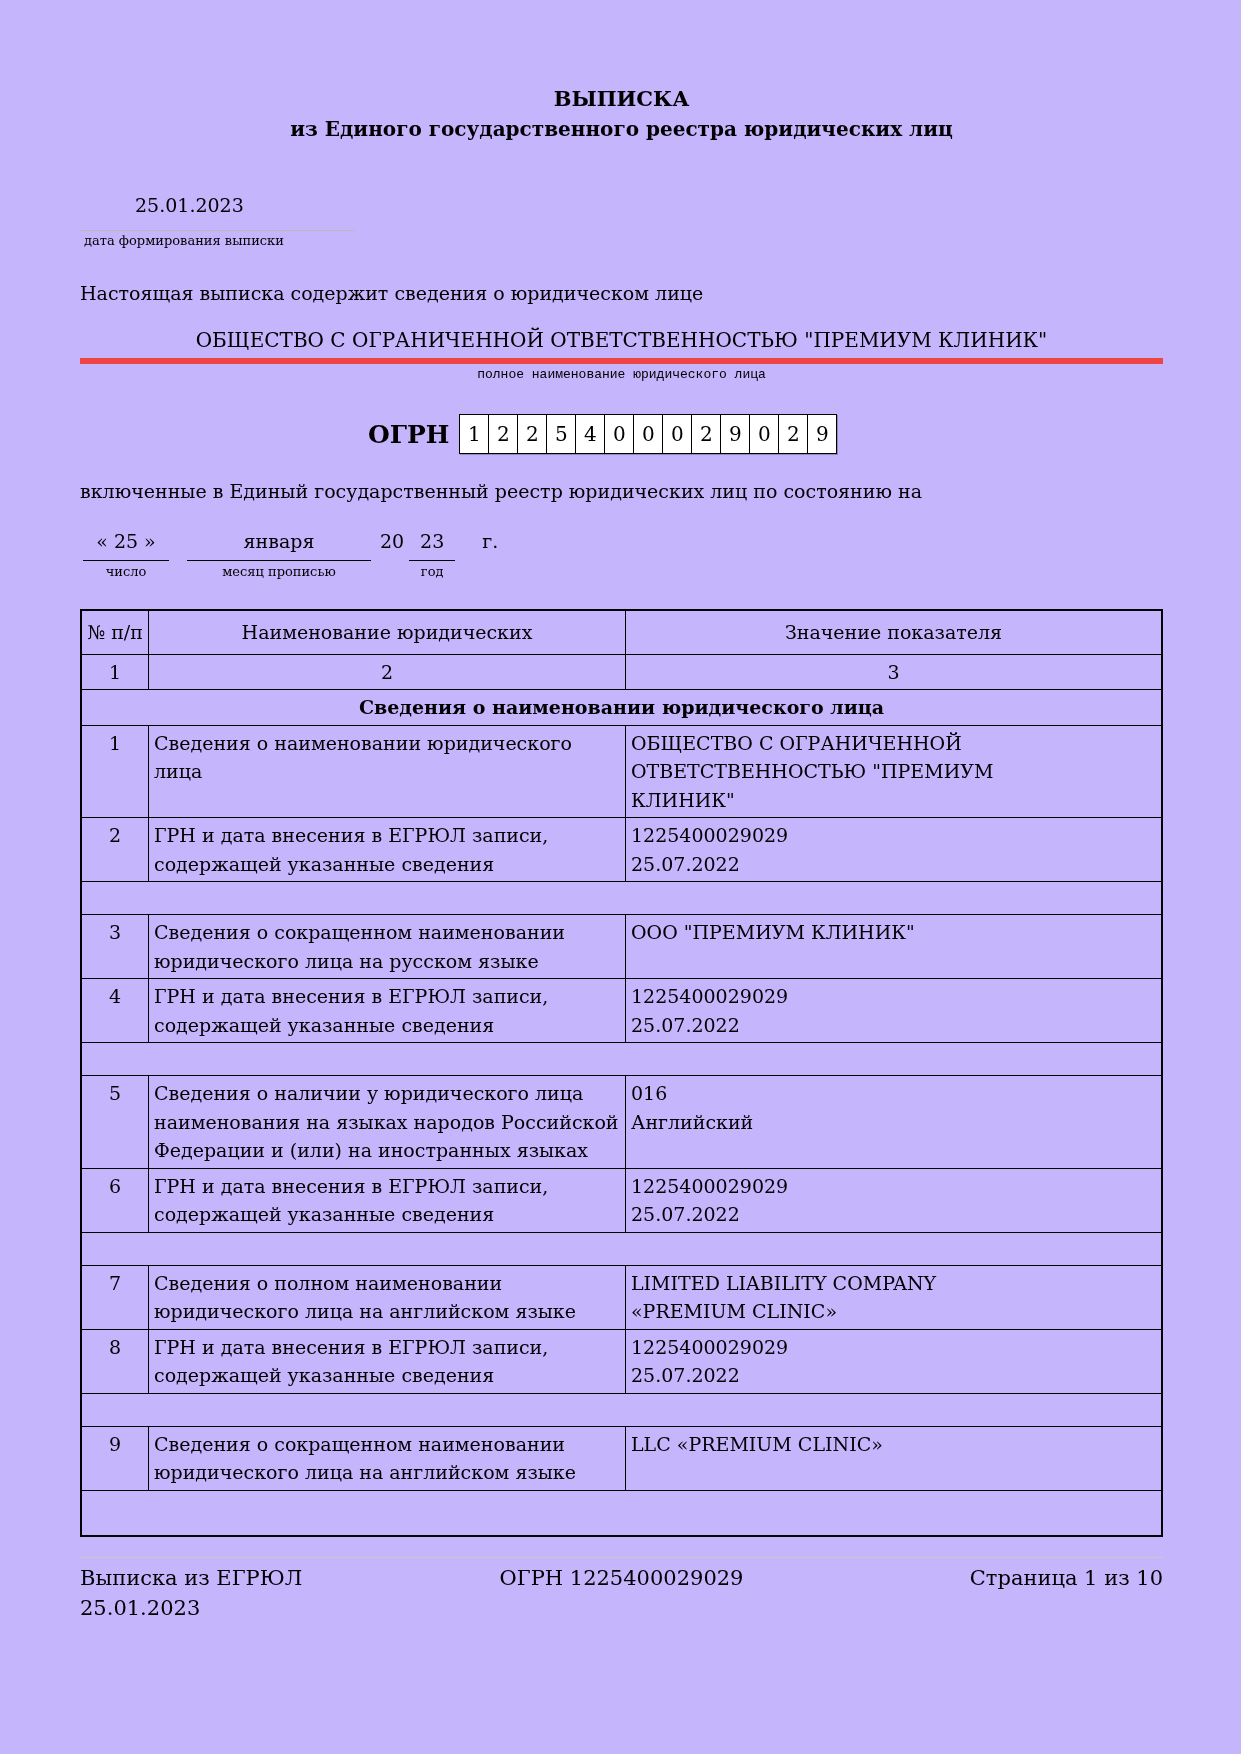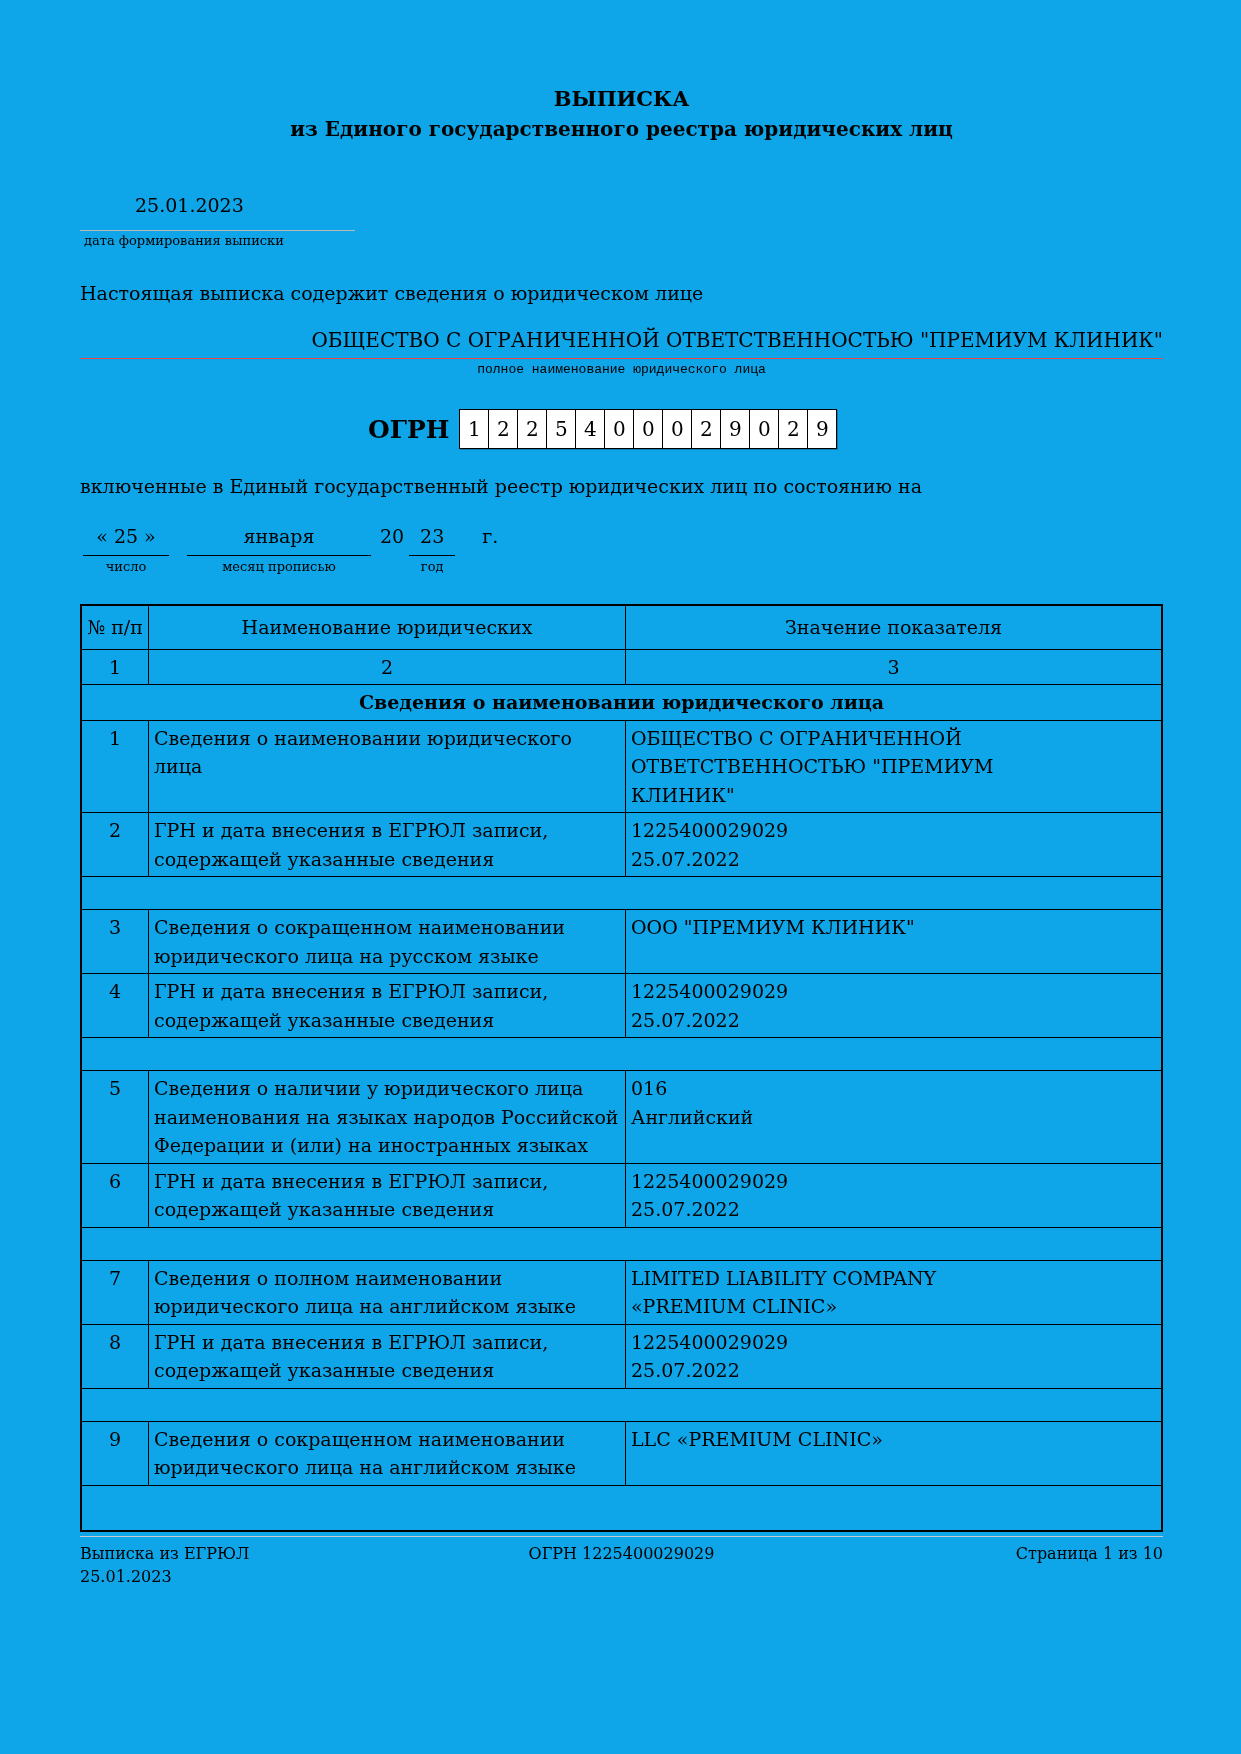--- a/index.html
+++ b/index.html
@@ -2,41 +2,41 @@
 <html><head>
 <meta charset="utf-8">
 <style>
   html, body { margin: 0; padding: 0; background: #fff; }
   .page {
     position: relative;
     width: 1241px;
     height: 1754px;
     box-sizing: border-box;
     padding: 86px 78px 0 80px;
-    background: #0ea5e9;
+    background: #c4b5fd;
     font-family: "DejaVu Serif", "Liberation Serif", serif;
     color: #000;
     overflow: hidden;
   }
   
   .doc-title { text-align: center; font-weight: bold; font-size: 21px; line-height: 1.2; }
   .doc-subtitle { text-align: center; font-weight: bold; font-size: 20px; line-height: 1.3; margin-top: 5px; }
 
   .fd-value { margin-top: 52px; padding-left: 55px; font-size: 19px; }
   .fd-rule { width: 275px; border-bottom: 1px solid #b9b9b9; margin-top: 14px; }
   .fd-label { font-size: 13px; margin-top: 2px; padding-left: 4px; }
 
   .intro-line { margin-top: 34px; font-size: 19px; }
 
   .company-name {
     margin-top: 24px;
-    text-align: right;
+    text-align: center;
     font-size: 20px;
     padding-bottom: 6px;
-    border-bottom: 1px solid #ef4444;
+    border-bottom: 6px solid #ef4444;
   }
   .company-label { text-align: center; font-size: 13px; margin-top: 3px; font-family: Liberation Mono, monospace; }
 
   
   .ogrn-row { margin-top: 32px; margin-left: 288px; display: flex; align-items: center; }
   .ogrn-label { font-weight: bold; font-size: 25px; margin-right: 10px; }
   .ogrn-boxes { display: inline-flex; box-shadow: 1px 1px 0 rgba(0,0,0,0.25); }
   .ogrn-cell {
     width: 28px; height: 38px; line-height: 38px;
     border: 1px solid #000; margin-left: -1px;
@@ -72,26 +72,26 @@
   .c-name { width: 472px; padding: 3px 2px 3px 5px; }
   .c-val  { padding: 3px 2px 3px 5px; }
   .h-cell { text-align: center; vertical-align: middle; padding: 7px 2px; }
   .n-cell { text-align: center; padding: 3px 2px; }
   .section-cell { text-align: center; font-weight: bold; padding: 3px 2px; }
   tr.spacer td { height: 30px; }
   tr.spacer.tall td { height: 42px; }
 
   
   .footer {
-    margin-top: 4px;
+    margin-top: 20px;
     border-top: 1px solid #c9c9c9;
     padding-top: 5px;
     display: grid;
     grid-template-columns: 1fr auto 1fr;
-    font-size: 16px;
+    font-size: 21px;
     line-height: 1.45;
   }
   .footer .f-left { text-align: left; }
   .footer .f-center { text-align: center; }
   .footer .f-right { text-align: right; }
 </style>
 </head>
 <body>
 
 <div class="page">

